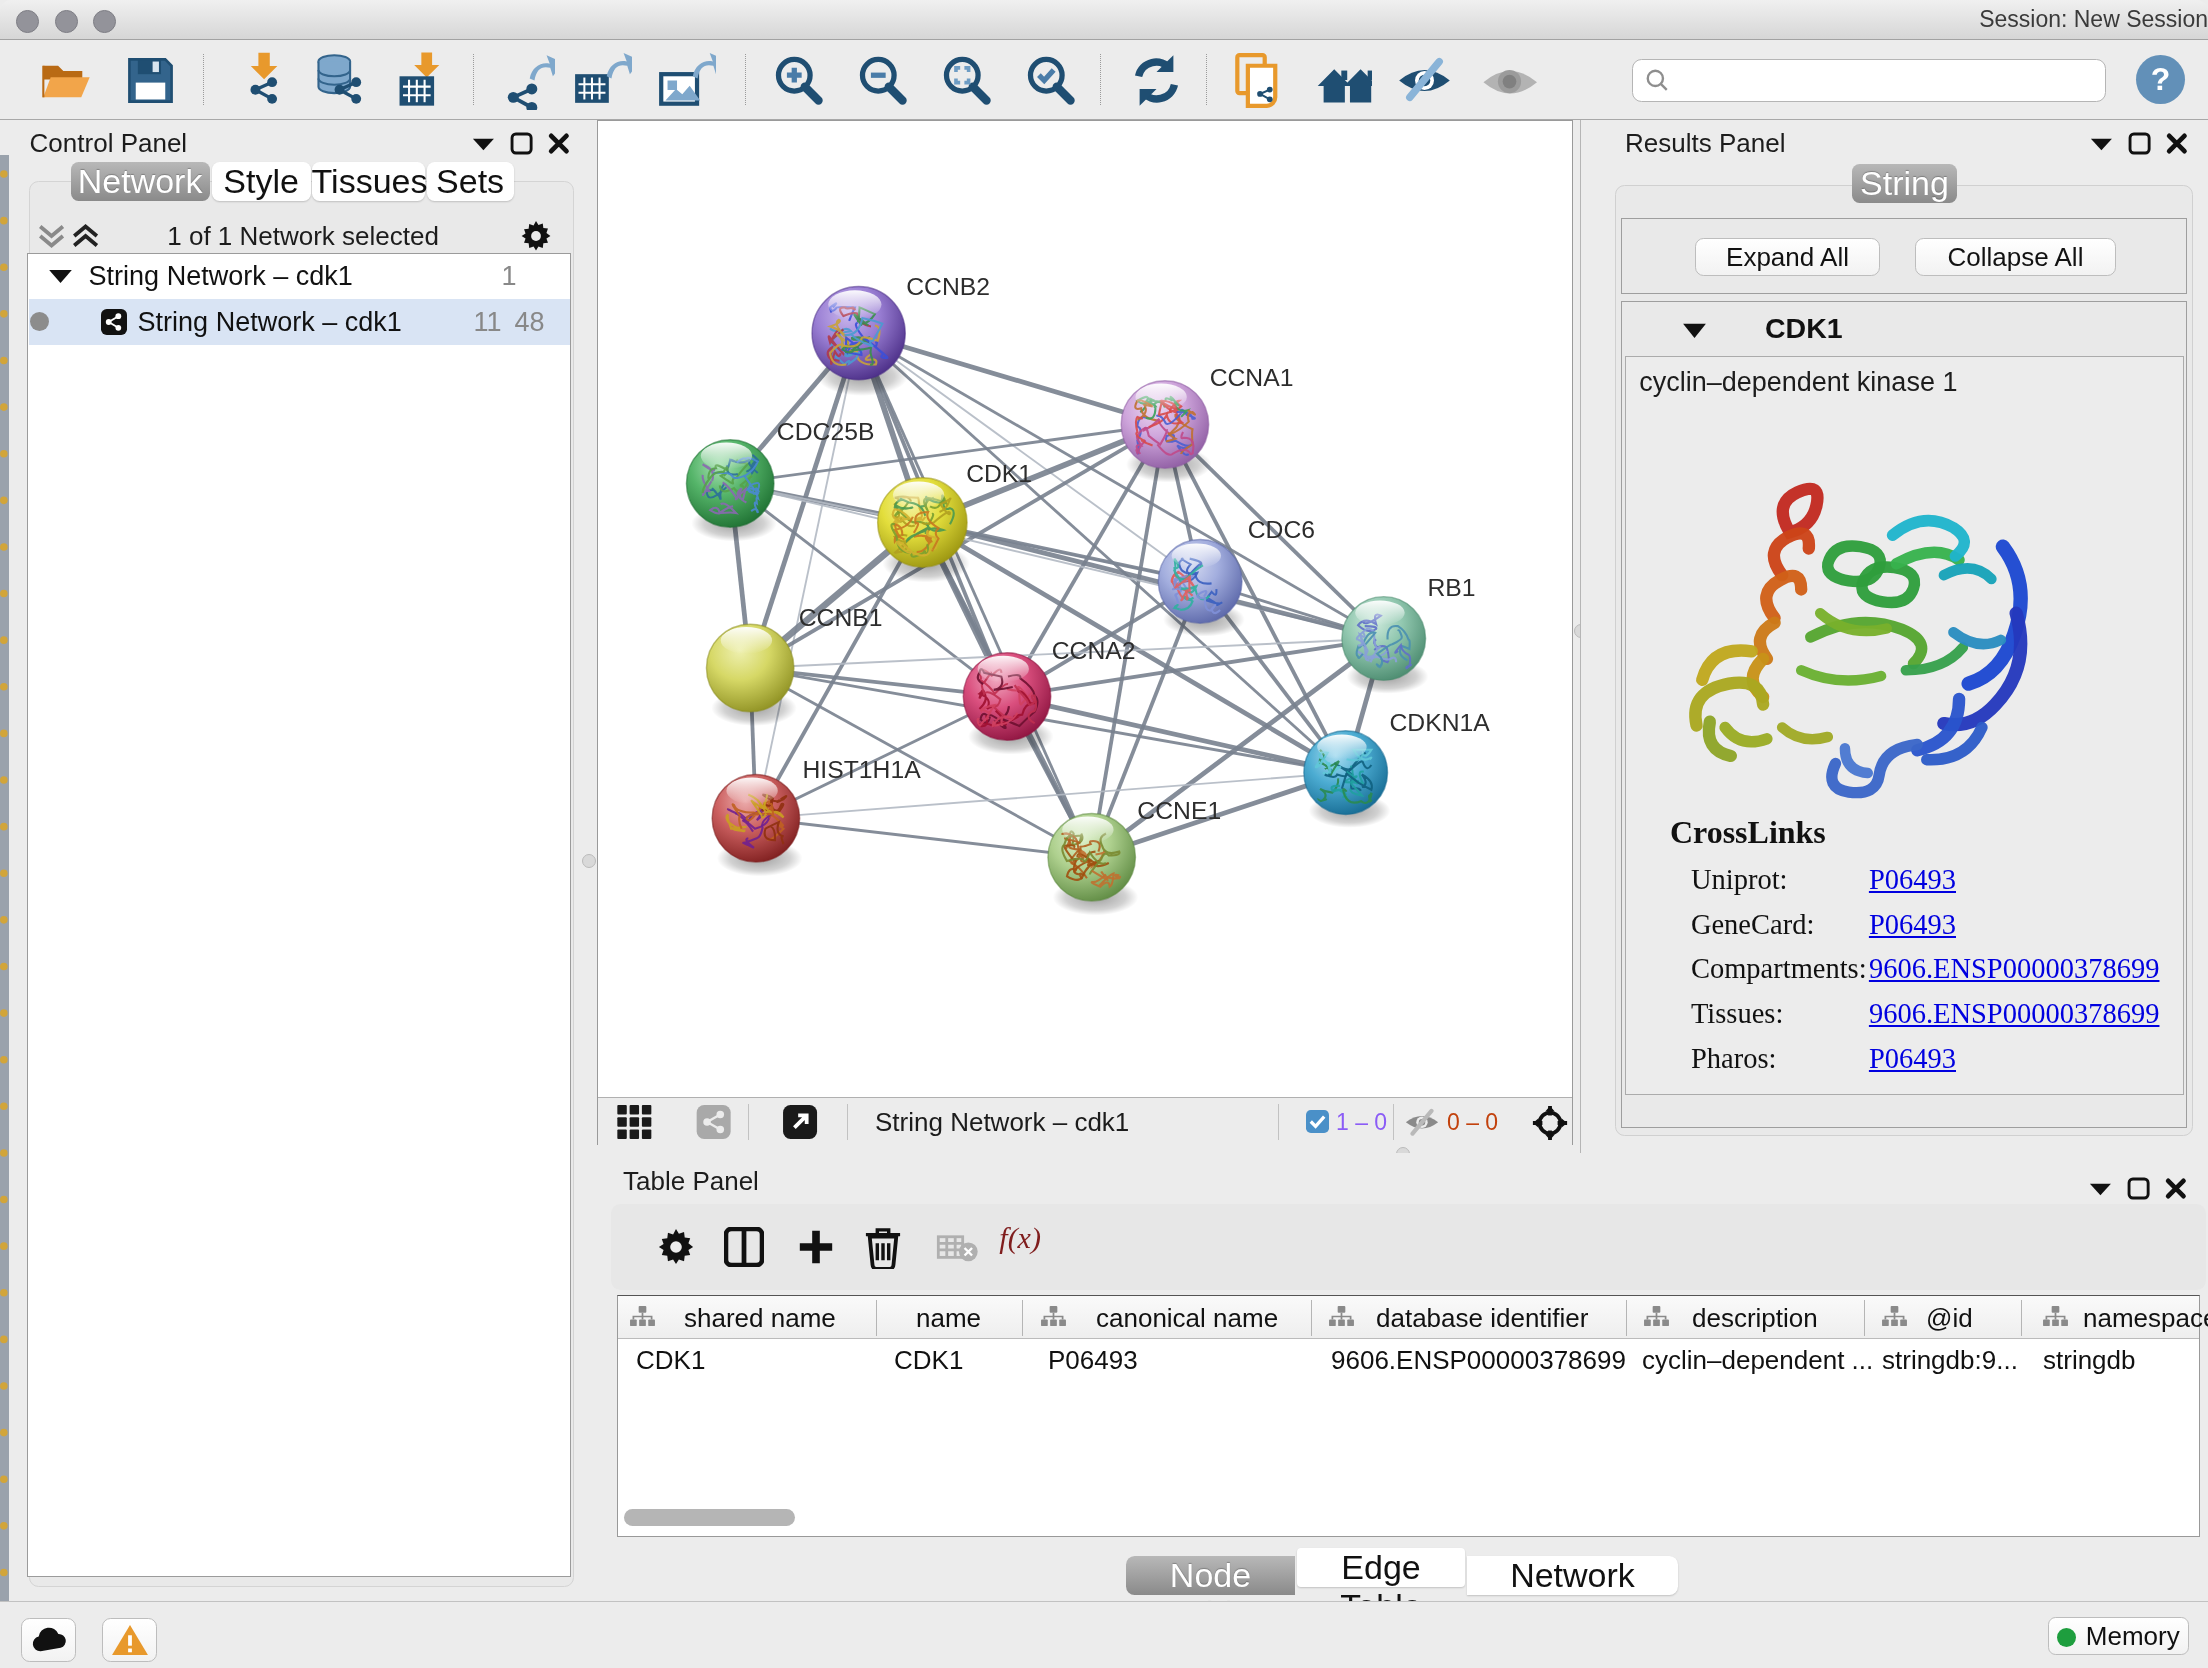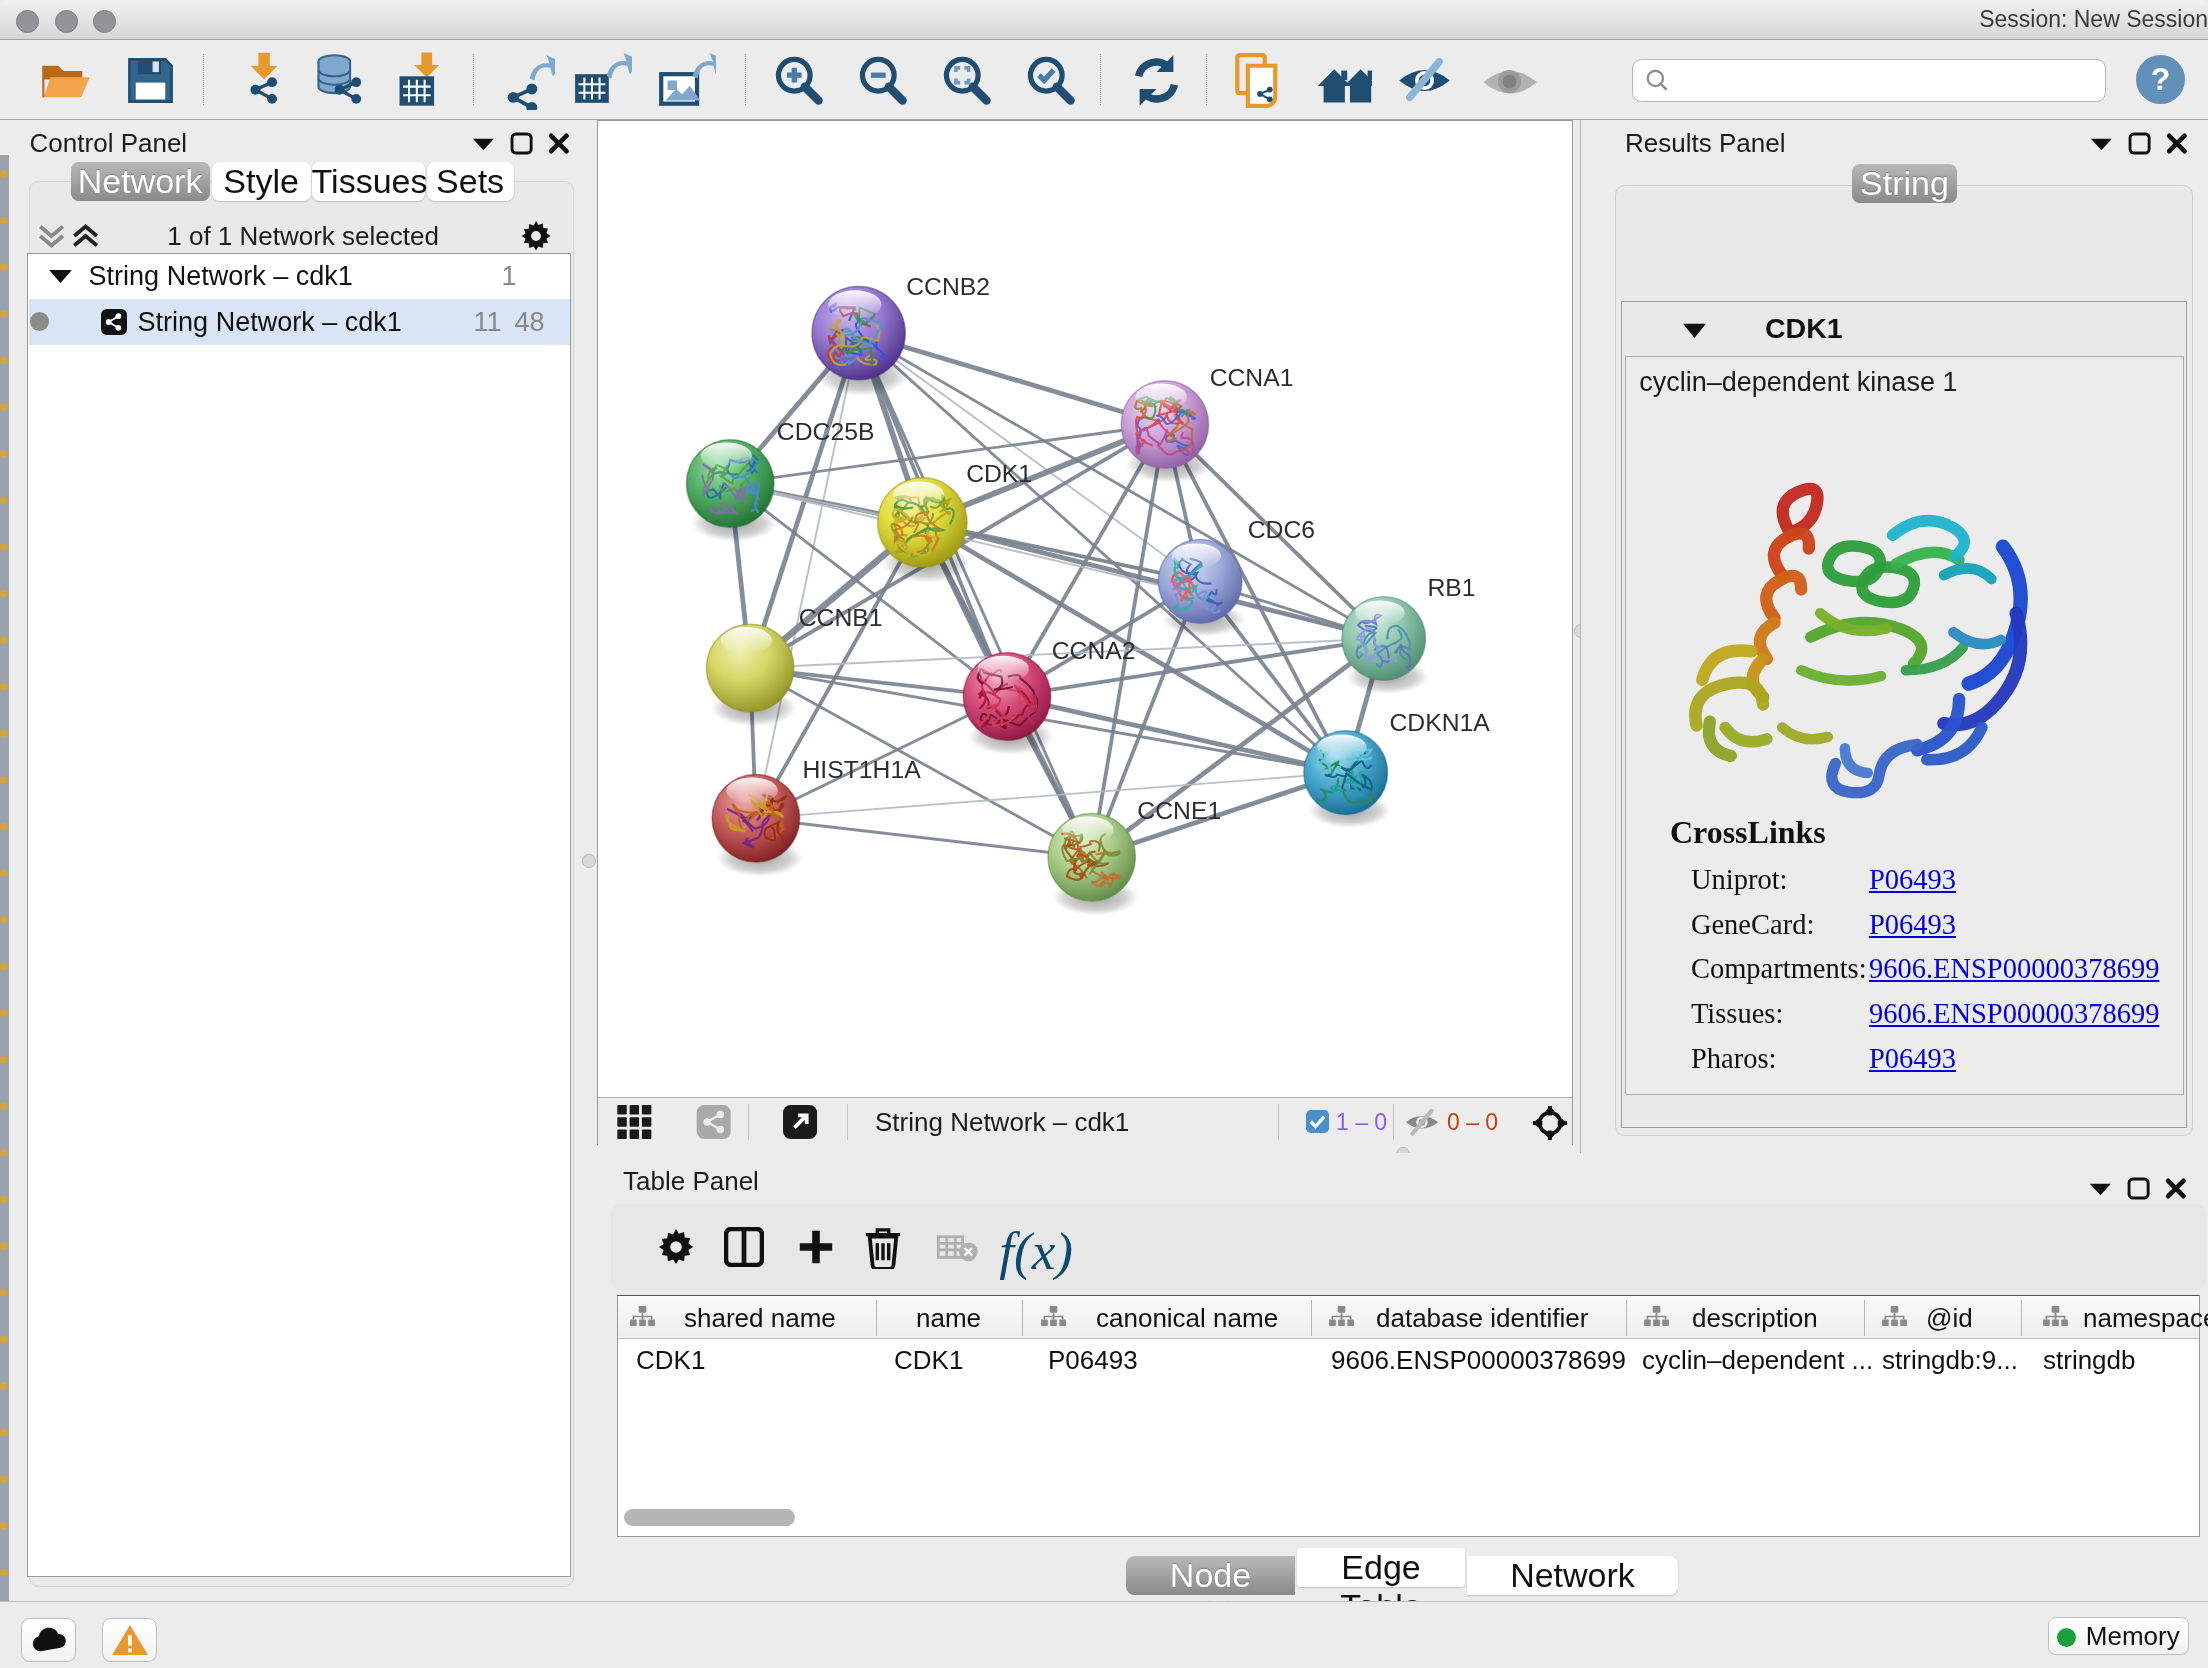--- a/index.html
+++ b/index.html
@@ -667,20 +667,24 @@
 <div class="abs" style="left:1396px;top:1147px;width:14.3px;height:14.3px;border-radius:7.6px;background:#d9d9d9;border:1px solid #bbb"></div>
 <div class="abs" style="left:1580px;top:120px;width:629px;height:1033px;background:#ececec;border-left:1px solid #b5b5b5">
     <div class="abs panelhdr" style="left:44px;top:7.6px">Results Panel</div>
     <div style="position:absolute;left:508px;top:11.4px"><svg width="105" height="25" viewBox="0 0 110 26">
         <path d="M2 8 h22 l-11 12z" fill="#111"></path>
         <rect x="43" y="3" width="20" height="20" rx="4" fill="none" stroke="#111" stroke-width="3"></rect>
         <path d="M84 5 l16 16 M100 5 l-16 16" stroke="#111" stroke-width="5" stroke-linecap="round"></path>
       </svg></div>
     <div class="abs" style="left:34px;top:65px;width:578px;height:951px;background:#e9e9e9;border:1px solid #d0d0d0;border-radius:9.5px"></div>
     <div class="tab on" style="left:271px;top:44px;width:105px">String</div>
+    <div class="abs" style="left:40px;top:98px;width:566px;height:76px;border:1px solid #9e9e9e">
+      <div class="btn" style="left:73px;top:19px;width:185px;height:38px;line-height:36px">Expand All</div>
+      <div class="btn" style="left:293px;top:19px;width:201px;height:38px;line-height:36px">Collapse All</div>
+    </div>
     <div class="abs" style="left:40px;top:181px;width:566px;height:827px;border:1px solid #9e9e9e">
       <svg class="abs" style="left:59px;top:19px" width="27" height="19" viewBox="0 0 28 20">
         <path d="M2 3 h24 l-12 15z" fill="#111"></path>
       </svg>
       <div class="abs" style="left:143px;top:9.5px;font-size:28.5px;font-weight:bold;color:#111">CDK1</div>
       <div class="abs" style="left:2.9px;top:54px;width:559px;height:739px;background:#ececec;border:1px solid #ababab">
         <div class="abs" style="left:13.3px;top:9.5px;font-size:27px;color:#1c1c1c">cyclin–dependent kinase 1</div>
         <div class="abs" style="left:42px;top:85px"><svg width="371" height="371" viewBox="0 0 390 390">
             <path d="M128 95 q-18 -30 8 -42 q26 -12 20 14 q-5 22 -28 28z" fill="none" stroke="#c22a20" stroke-width="13" stroke-linecap="round" opacity=".96"></path>
             <path d="M120 140 q-20 -26 6 -40 q24 -12 22 12" fill="none" stroke="#cc4418" stroke-width="13" stroke-linecap="round" opacity=".96"></path>
@@ -747,21 +751,21 @@
         <path d="M2 10 h36 M14 10 v-5 h12 v5 M14 19 v18 M20 19 v18 M26 19 v18" stroke="#111" stroke-width="3.6" fill="none"></path>
       </svg>
       <svg class="abs" style="left:325px;top:28.5px" width="44" height="30" viewBox="0 0 46 32">
         <g stroke="#b0b0b0" stroke-width="3" fill="none">
           <rect x="2" y="4" width="26" height="22"></rect>
           <path d="M2 11 h26 M2 18 h26 M11 4 v22 M20 4 v22"></path>
         </g>
         <circle cx="34" cy="20" r="10" fill="#b0b0b0"></circle>
         <path d="M30 16 l8 8 M38 16 l-8 8" stroke="#fff" stroke-width="2.6"></path>
       </svg>
-      <div class="abs" style="left:388px;top:17px;font-family:'Liberation Serif',serif;font-style:italic;font-size:53px;color:#0c4a6e">f(x)</div>
+      <div class="abs" style="left:388px;top:17px;font-family:'Liberation Serif',serif;font-style:italic;font-size:30px;color:#7f1d1d">f(x)</div>
     </div>
     <div class="abs" style="left:20px;top:142px;width:1583px;height:242px;background:#fff;border:1.9px solid #555;border-left:1px solid #999;border-right:1px solid #999;border-bottom:1px solid #999">
       <div class="abs" style="left:0;top:0;width:100%;height:43px;background:linear-gradient(#fafafa,#eee);border-bottom:1px solid #bbb"></div>
       <div class="abs" style="left:258px;top:3.8px;height:36px;border-left:1px solid #b5b5b5"></div>
       <div class="abs" style="left:404px;top:3.8px;height:36px;border-left:1px solid #b5b5b5"></div>
       <div class="abs" style="left:693px;top:3.8px;height:36px;border-left:1px solid #b5b5b5"></div>
       <div class="abs" style="left:1008px;top:3.8px;height:36px;border-left:1px solid #b5b5b5"></div>
       <div class="abs" style="left:1246px;top:3.8px;height:36px;border-left:1px solid #b5b5b5"></div>
       <div class="abs" style="left:1403px;top:3.8px;height:36px;border-left:1px solid #b5b5b5"></div>
       <div class="abs" style="left:12.4px;top:8.6px"><svg width="25" height="23" viewBox="0 0 26 24" style="vertical-align:-3.8px">

